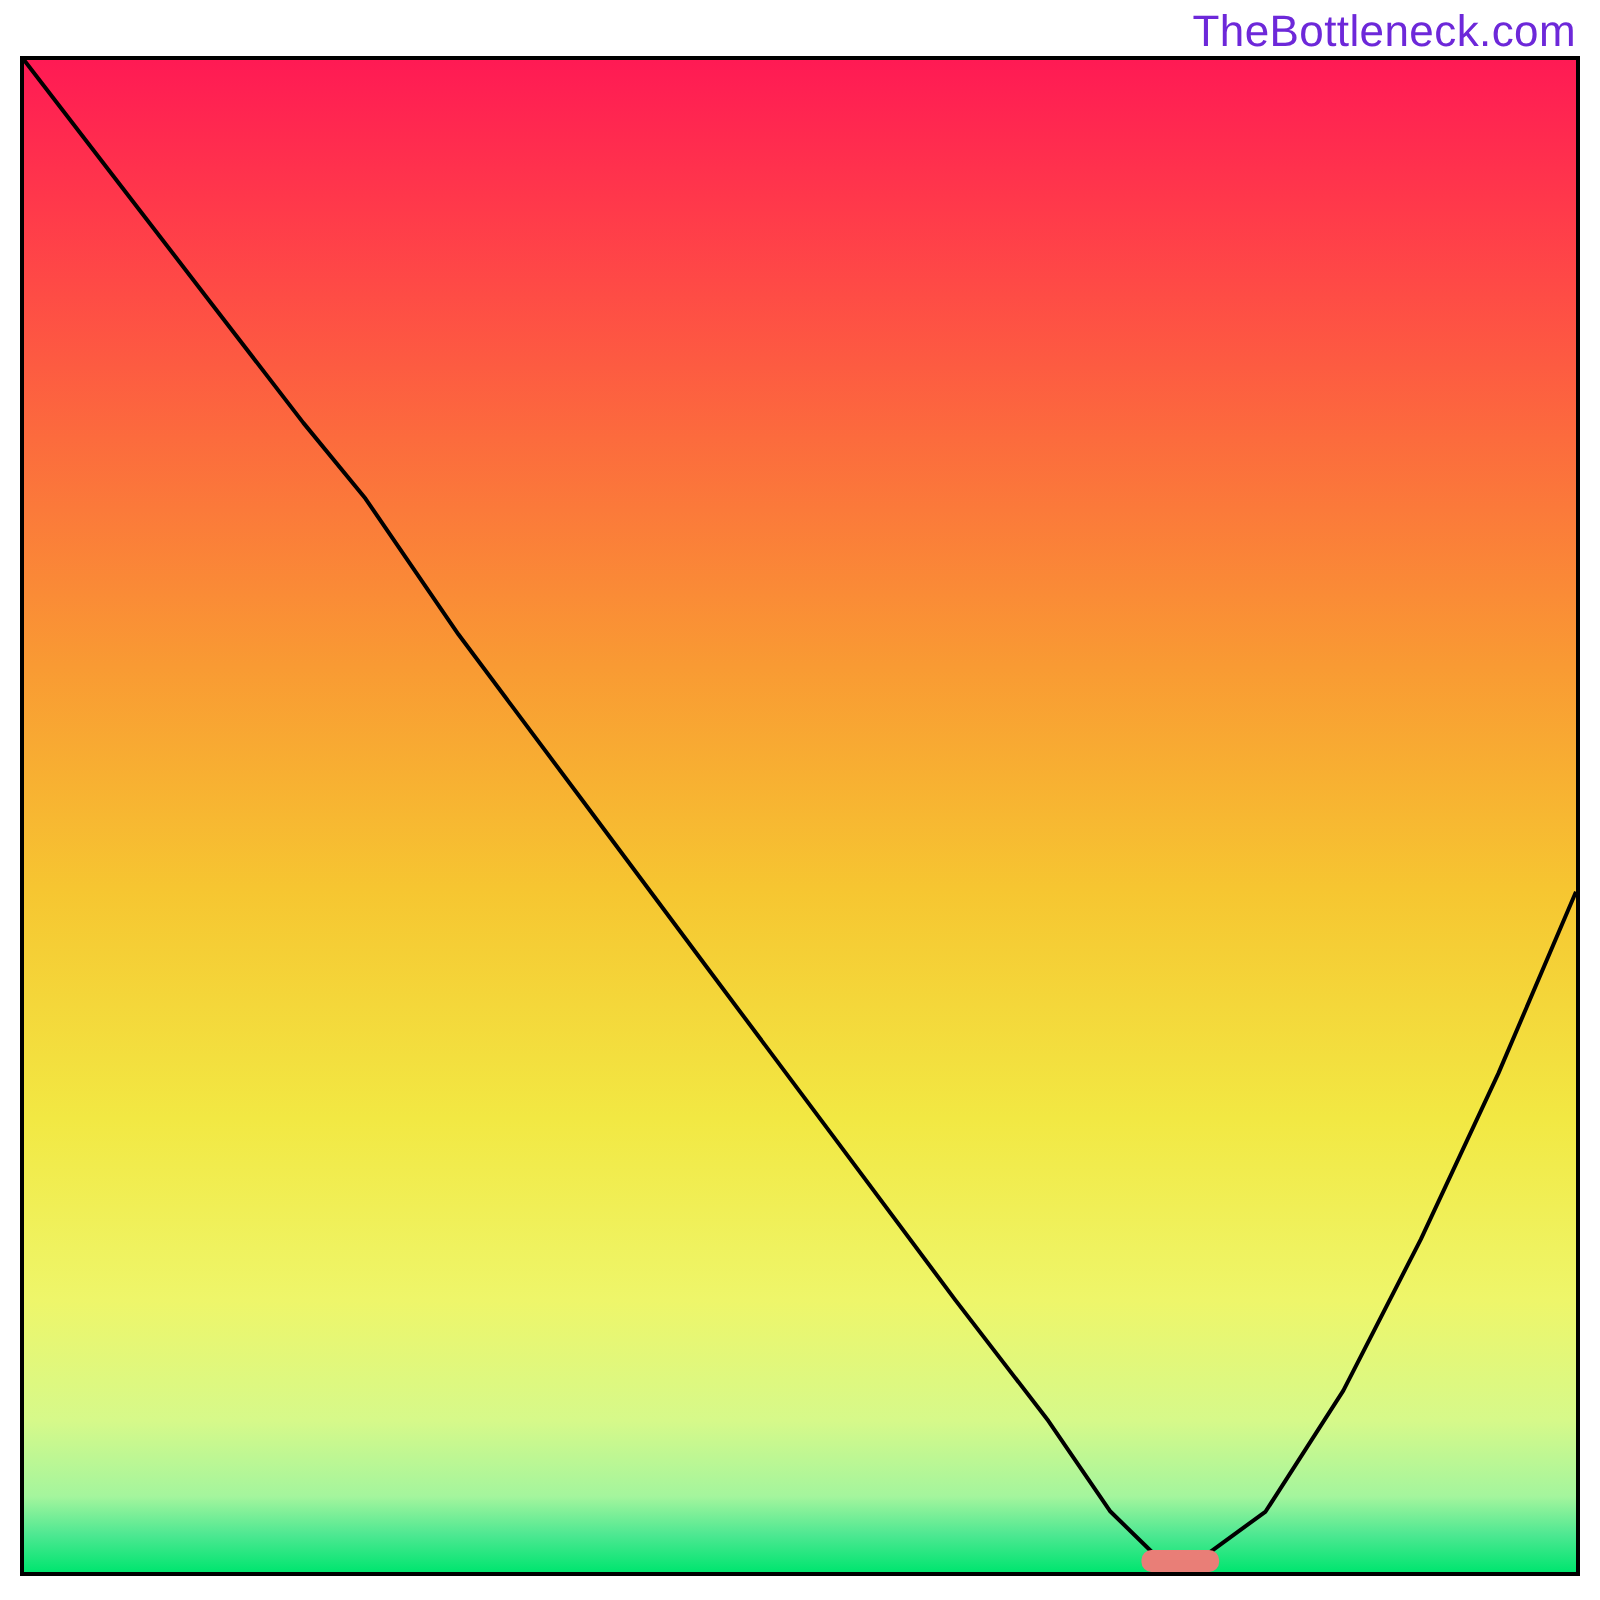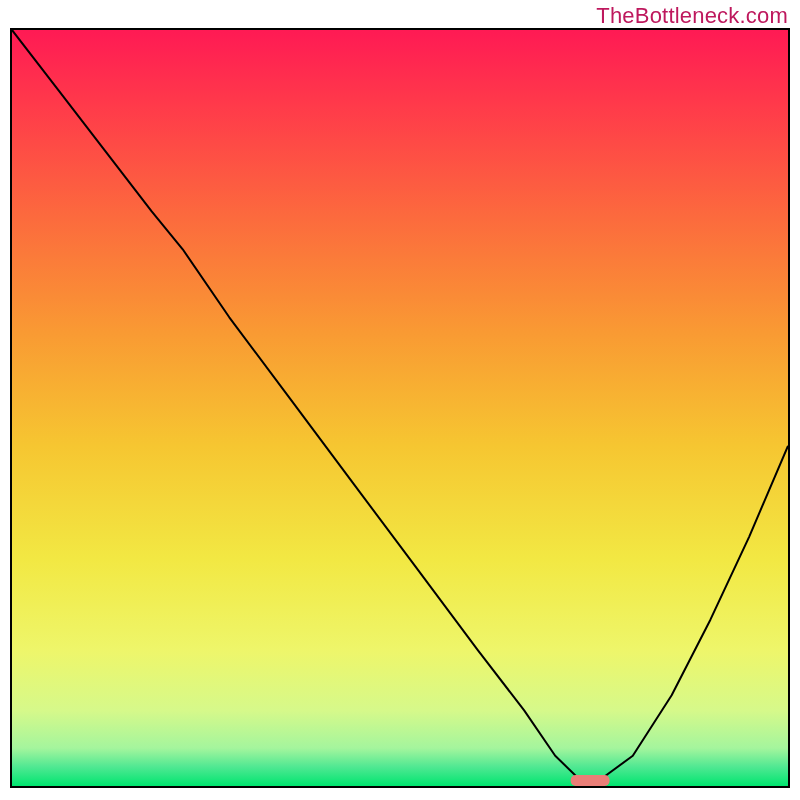--- a/index.html
+++ b/index.html
@@ -18,21 +18,21 @@
     height: 760px;
     border: 2.5px solid #000;
     box-sizing: border-box;
   }
   .watermark {
     position: absolute;
     top: 3px;
     right: 12px;
     font-family: Arial, Helvetica, sans-serif;
     font-size: 22px;
-    color: #be185d;
+    color: #6d28d9;
     font-weight: 500;
     letter-spacing: 0.2px;
     text-align: right;
   }
   .plot-area {
     position: absolute;
     left: 0; top: 0; right: 0; bottom: 0;
     width: 100%;
     height: 100%;
   }

